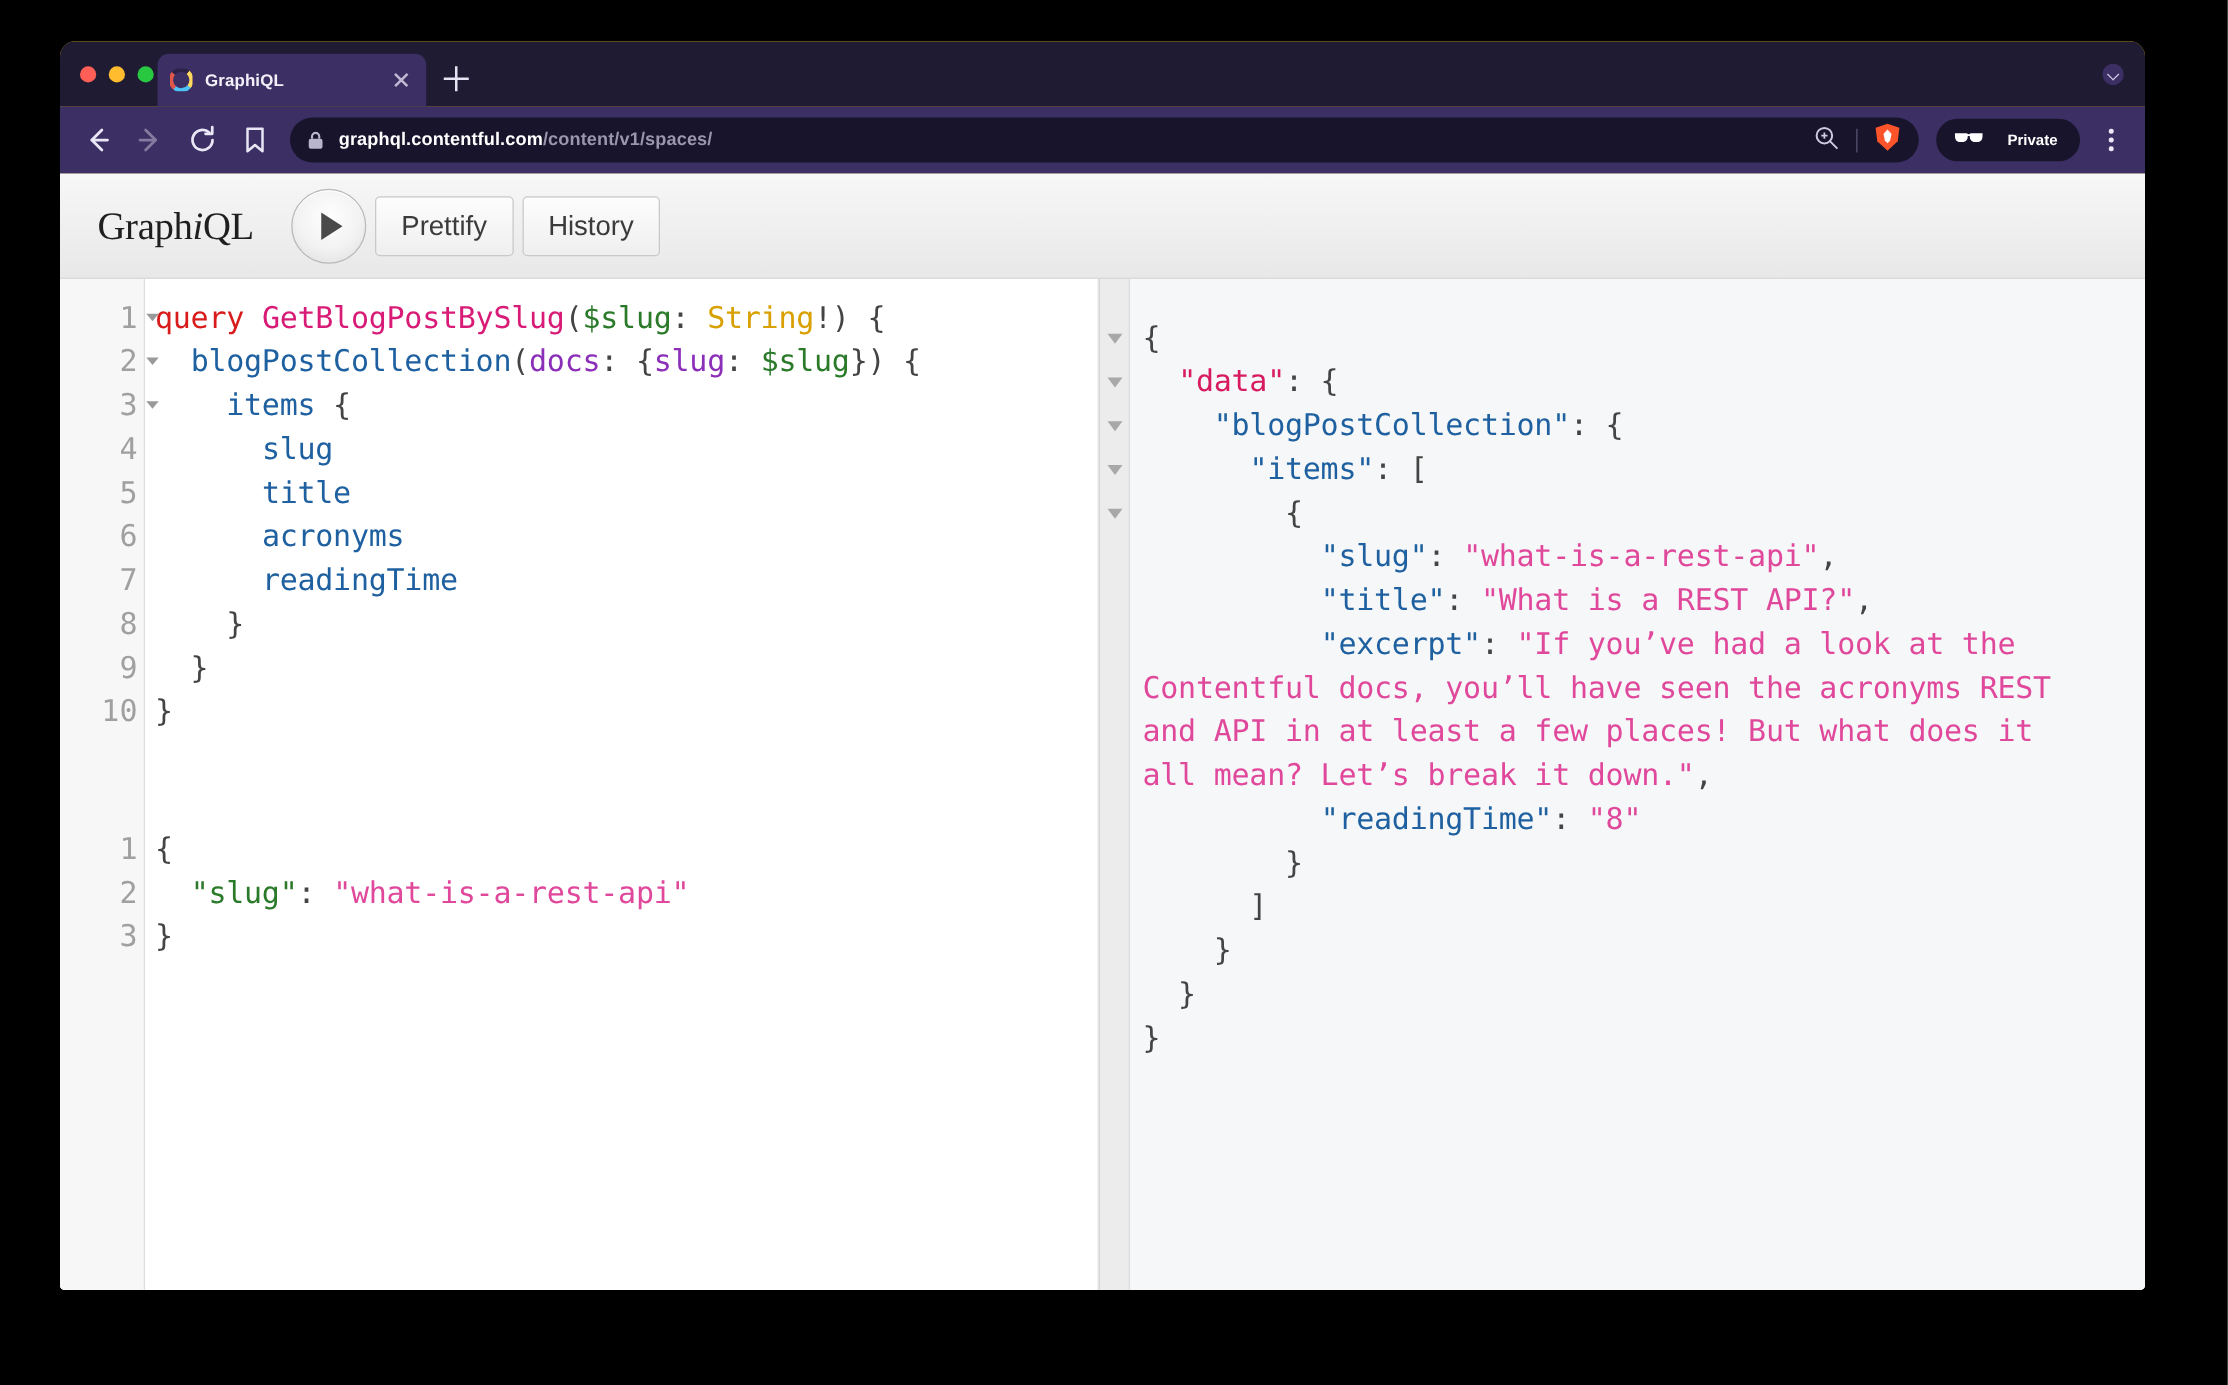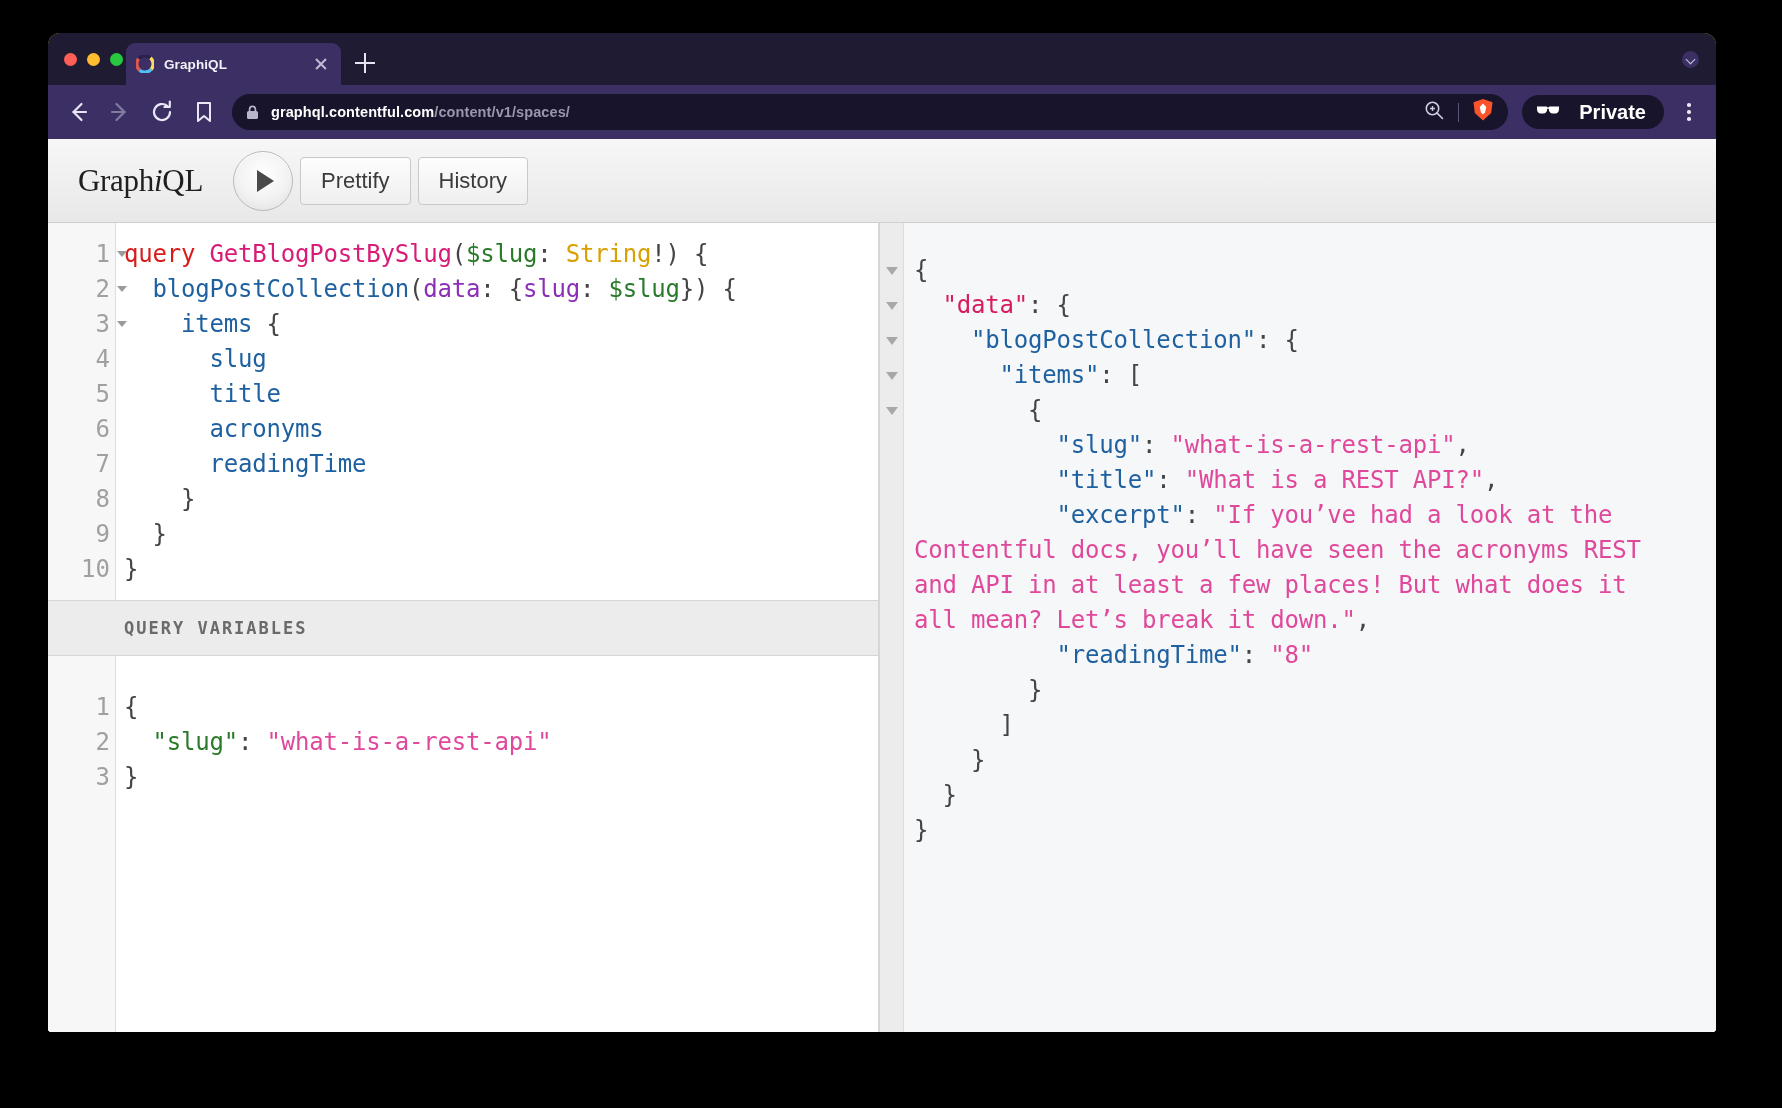--- a/index.html
+++ b/index.html
@@ -183,21 +183,21 @@
   .private-pill {
     height: 34px;
     background: #17142b;
     border-radius: 17px;
     display: flex;
     align-items: center;
     padding: 0 18px 0 14px;
     gap: 9px;
     flex: 0 0 auto;
   }
-  .private-label { color: #fff; font-size: 20px; font-weight: bold; padding-left: 10px; }
+  .private-label { color: #fff; font-size: 12px; font-weight: bold; padding-left: 10px; }
   .kebab {
     width: 22px; height: 26px;
     flex: 0 0 22px;
     display: flex;
     flex-direction: column;
     align-items: center;
     justify-content: center;
     gap: 3.5px;
   }
   .kebab i { width: 3.6px; height: 3.6px; background: #ece9f6; border-radius: 50%; display: block; }
@@ -564,35 +564,32 @@
               <div class="ln">4</div>
               <div class="ln">5</div>
               <div class="ln">6</div>
               <div class="ln">7</div>
               <div class="ln">8</div>
               <div class="ln">9</div>
               <div class="ln">10</div>
             </div>
           <div class="code-lines" id="q-code">
               <div class="cl"><span class="t-kw">query </span><span class="t-def">GetBlogPostBySlug</span><span class="t-punc">(</span><span class="t-var">$slug</span><span class="t-punc">: </span><span class="t-type">String</span><span class="t-punc">!) {</span></div>
-              <div class="cl"><span class="t-punc">  </span><span class="t-field">blogPostCollection</span><span class="t-punc">(</span><span class="t-attr">data</span><span class="t-punc">: {</span><span class="t-attr">slug</span><span class="t-punc">: </span><span class="t-var">$slug</span><span class="t-punc">}) {</span></div>
+              <div class="cl"><span class="t-punc">  </span><span class="t-field">blogPostCollection</span><span class="t-punc">(</span><span class="t-attr">docs</span><span class="t-punc">: {</span><span class="t-attr">slug</span><span class="t-punc">: </span><span class="t-var">$slug</span><span class="t-punc">}) {</span></div>
               <div class="cl"><span class="t-punc">    </span><span class="t-field">items</span><span class="t-punc"> {</span></div>
               <div class="cl"><span class="t-punc">      </span><span class="t-field">slug</span></div>
               <div class="cl"><span class="t-punc">      </span><span class="t-field">title</span></div>
               <div class="cl"><span class="t-punc">      </span><span class="t-field">acronyms</span></div>
               <div class="cl"><span class="t-punc">      </span><span class="t-field">readingTime</span></div>
               <div class="cl"><span class="t-punc">    }</span></div>
               <div class="cl"><span class="t-punc">  }</span></div>
               <div class="cl"><span class="t-punc">}</span></div>
             </div>
         </div>
 
-        <div class="qv-header">
-          <span>QUERY VARIABLES</span>
-        </div>
 
         <div class="vars-area">
           <div class="gutter" id="v-gutter">
               <div class="ln">1</div>
               <div class="ln">2</div>
               <div class="ln">3</div>
             </div>
           <div class="code-lines" id="v-code">
               <div class="cl"><span class="j-punc">{</span></div>
               <div class="cl"><span class="j-punc">  </span><span class="t-var">"slug"</span><span class="j-punc">: </span><span class="j-str">"what-is-a-rest-api"</span></div>

